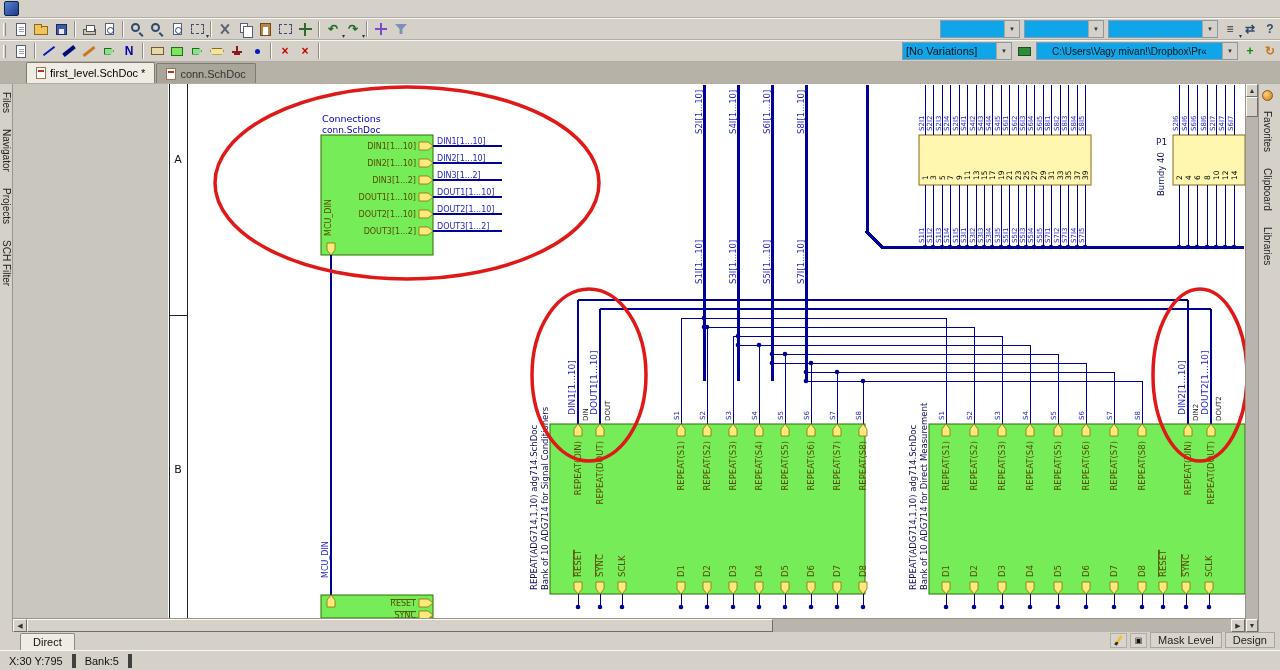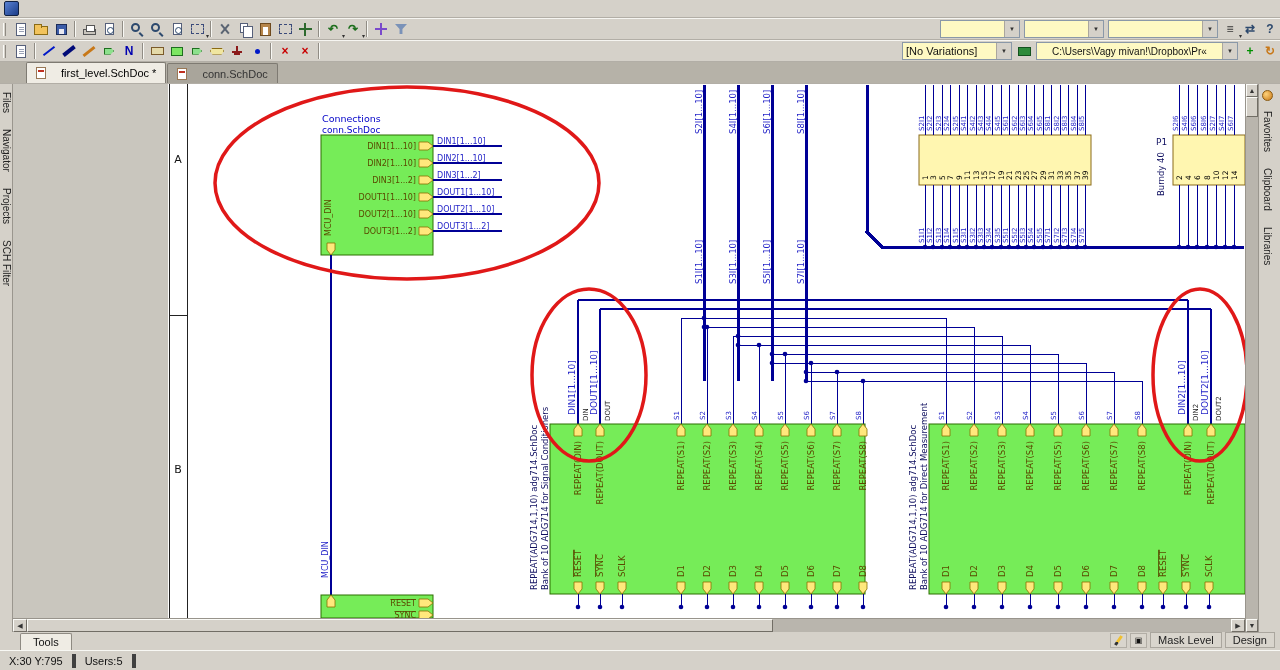--- a/index.html
+++ b/index.html
@@ -12,21 +12,21 @@
 #tabbar{top:62px;height:22px;background:#B6B2A8;align-items:flex-end;padding-left:26px}
 .grip{width:3px;height:13px;border-left:1px solid #FAFAF6;border-right:1px solid #8E8A82;margin:0 5px 0 3px}
 .menu-item{padding:2px 8px;cursor:default}
 .logo{width:15px;height:15px;margin-left:4px;background:linear-gradient(135deg,#5A82D4,#1A3C88);border:1px solid #112244;border-radius:2px}
 .spacer{flex:1}
 .ic{width:20px;height:20px;display:flex;align-items:center;justify-content:center;position:relative}
 .ic i{font-style:normal;display:block}
 .glyph{font-size:12px;font-weight:700;line-height:1}
 .ddarr{position:absolute;right:-2px;bottom:0;font-size:6px;color:#333}
 .sep{width:2px;height:16px;border-left:1px solid #908C84;border-right:1px solid #F8F8F4;margin:0 3px}
-.combo{height:18px;background:#fef9c3;border:1px solid #8A98A8;display:flex;align-items:center;margin:0 2px}
+.combo{height:18px;background:#0ea5e9;border:1px solid #8A98A8;display:flex;align-items:center;margin:0 2px}
 .combo .val{padding:0 3px;white-space:nowrap;overflow:hidden;flex:1}
 .combo .dd{width:15px;align-self:stretch;background:#D5D1C9;border-left:1px solid #AAA69E;display:flex;align-items:center;justify-content:center;font-size:6px;color:#333}
 .sh{position:relative}
 .s-page{width:10px;height:13px;background:#FFF;border:1px solid #56607A}
 .s-page:after{content:"";position:absolute;left:2px;top:3px;width:5px;height:1px;background:#9AA2B6;box-shadow:0 2px #9AA2B6,0 4px #9AA2B6}
 .s-folder{width:14px;height:9px;background:#F2C35C;border:1px solid #8A6A14;margin-top:3px}
 .s-folder:before{content:"";position:absolute;top:-3px;left:-1px;width:6px;height:3px;background:#F2C35C;border:1px solid #8A6A14;border-bottom:none}
 .s-floppy{width:11px;height:11px;background:#3C5CA8;border:1px solid #1C2C58}
 .s-floppy:after{content:"";position:absolute;left:2px;top:4px;width:5px;height:5px;background:#E8E8F0}
 .s-printer{width:13px;height:6px;background:#C9C5BD;border:1px solid #555;margin-top:5px}
@@ -50,21 +50,21 @@
 .s-part{width:13px;height:8px;background:#E4D9A8;border:1px solid #7A5A2A}
 .s-wire{width:14px;height:2px;background:#0018C8;transform:rotate(-38deg)}
 .s-bus{width:14px;height:4px;background:#000A78;transform:rotate(-38deg)}
 .s-harn{width:14px;height:3px;background:#C87818;transform:rotate(-38deg)}
 .s-sentry{width:10px;height:7px;background:#8CE08C;border:1px solid #1E6E1E;clip-path:polygon(0 0,65% 0,100% 50%,65% 100%,0 100%)}
 .s-sheet{width:12px;height:9px;background:#7CE662;border:1px solid #1E6E1E}
 .s-port{width:14px;height:7px;background:#F0E6A0;border:1px solid #8A6A14;clip-path:polygon(0 50%,18% 0,82% 0,100% 50%,82% 100%,18% 100%)}
 .s-power{width:11px;height:11px;background:linear-gradient(#8B1A1A,#8B1A1A) 50% 0/2px 60% no-repeat,linear-gradient(#8B1A1A,#8B1A1A) 50% 60%/10px 2px no-repeat,linear-gradient(#8B1A1A,#8B1A1A) 50% 85%/6px 2px no-repeat}
 .s-junc{width:5px;height:5px;border-radius:50%;background:#0018C8}
 .s-board{width:13px;height:9px;background:#2E8B3A;border:1px solid #14521E}
-.dtab{height:20px;display:flex;align-items:center;gap:15px;padding:0 9px;border:1px solid #7E7A72;border-bottom:none;border-radius:2px 2px 0 0;margin-right:1px;background:#A9A59B;color:#333;cursor:default}
+.dtab{height:20px;display:flex;align-items:center;gap:4px;padding:0 9px;border:1px solid #7E7A72;border-bottom:none;border-radius:2px 2px 0 0;margin-right:1px;background:#A9A59B;color:#333;cursor:default}
 .dtab.active{background:#EFECE4;color:#000;height:21px}
 .tabicon{width:10px;height:12px;background:#FFF;border:1px solid #997755;position:relative}
 .tabicon:after{content:"";position:absolute;left:1px;top:2px;width:6px;height:2px;background:#C03020}
 #workspace{position:absolute;top:84px;left:0;width:1280px;height:548px;display:flex}
 .strip{background:#D5D1C9;display:flex;flex-direction:column;align-items:center}
 #lstrip{width:13px;border-right:1px solid #9A968E}
 #rstrip{width:17px;border-left:1px solid #9A968E}
 .vtab{writing-mode:vertical-rl;font-size:10px;color:#222;padding:8px 0;cursor:default}
 .rbadge{width:11px;height:11px;border-radius:50%;background:radial-gradient(circle at 35% 35%,#FFD27A,#C87818);border:1px solid #8A5A10;margin:6px 0 2px}
 #canvas{position:relative;width:1232px;height:548px;background:#C9C6BE;overflow:hidden}
@@ -707,27 +707,27 @@
   </div>
   <div id="rstrip" class="strip">
       <span class="rbadge"></span>
       <span class="vtab">Favorites</span>
       <span class="vtab">Clipboard</span>
       <span class="vtab">Libraries</span>
     </div>
 </div>
 
 <div id="editor-row">
-  <span class="edtab">Tools</span>
+  <span class="edtab">Direct</span>
   <span class="er-right">
     <span class="mini">
         <i class="pen"></i>
       </span>
     <span class="mini" style="font-size:8px">▣</span>
     <span class="flatbtn">Mask Level</span>
     <span class="flatbtn">Design</span>
   </span>
 </div>
 
 <div id="statusbar">
   <span class="scell">X:30 Y:795</span>
-  <span class="scell">Users:5</span>
+  <span class="scell">Bank:5</span>
 </div>
 
 </body></html>

